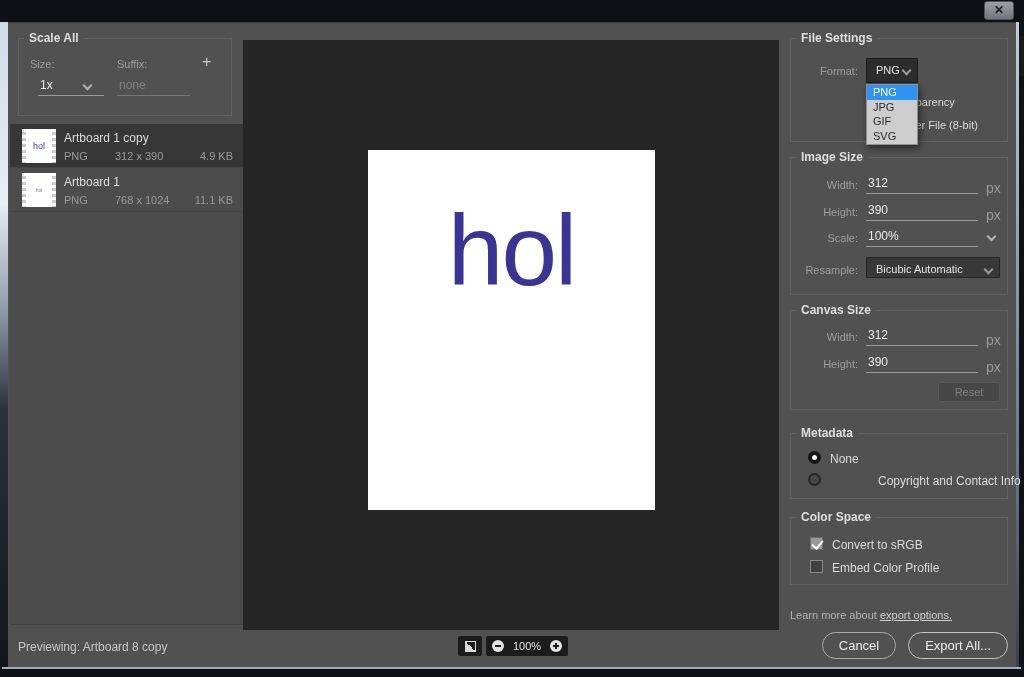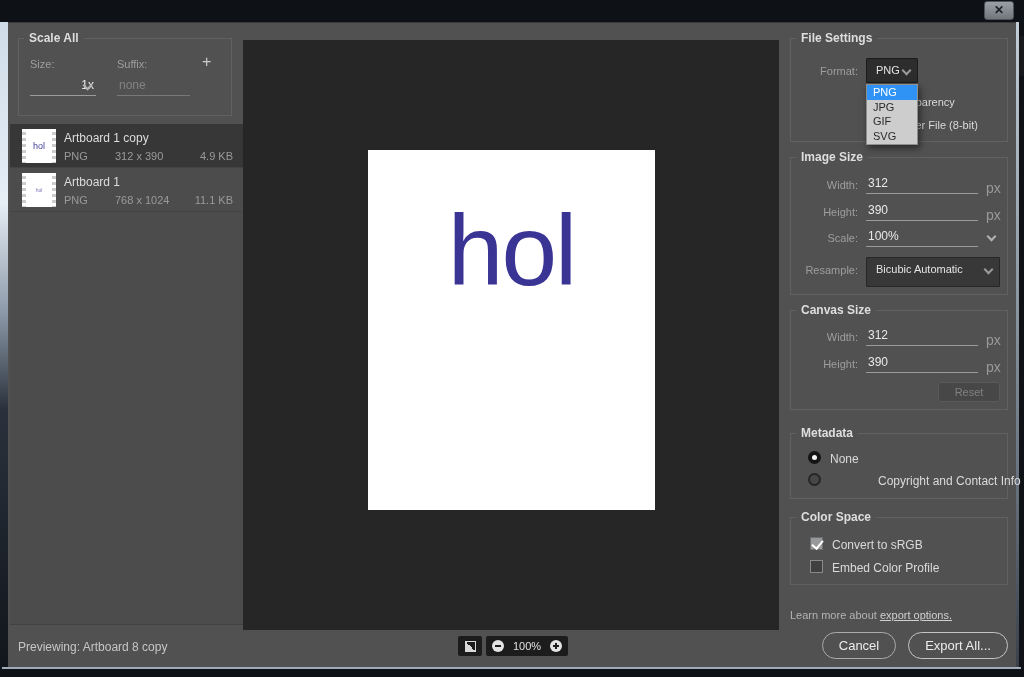--- a/index.html
+++ b/index.html
@@ -105,21 +105,21 @@
 <div class="abs frame-right"></div>
 <div class="abs frame-bottom"></div>
 
 <div class="abs dialog"></div>
 
 <div class="panel" style="left:18px;top:38px;width:214px;height:78px;"></div>
 <div class="panel-label" style="left:24px;top:31px;">Scale All</div>
 <div class="glabel" style="left:30px;top:58px;">Size:</div>
 <div class="glabel" style="left:117px;top:58px;">Suffix:</div>
 <div class="abs plus-btn" style="left:202px;top:53px;">+</div>
-<div class="uline" style="left:30px;top:78px;width:66px;text-align:right;">1x</div>
+<div class="uline" style="left:38px;top:78px;width:66px;">1x</div>
 <div class="chev" style="left:84px;top:82px;"></div>
 <div class="uline dim" style="left:117px;top:78px;width:73px;">none</div>
 
 <div class="abs ab-list">
   <div class="ab-row selected" style="top:0;">
     <div class="thumb">
         <span class="thumb-text">hol</span>
       </div>
     <div class="ab-name">Artboard 1 copy</div>
     <div class="ab-meta ab-fmt">PNG</div>
@@ -177,21 +177,21 @@
 <div class="rlabel" style="top:179px;">Width:</div>
 <div class="uline" style="left:866px;top:176px;width:112px;">312</div>
 <div class="unit" style="left:986px;top:180px;">px</div>
 <div class="rlabel" style="top:206px;">Height:</div>
 <div class="uline" style="left:866px;top:203px;width:112px;">390</div>
 <div class="unit" style="left:986px;top:207px;">px</div>
 <div class="rlabel" style="top:232px;">Scale:</div>
 <div class="uline" style="left:866px;top:229px;width:112px;">100%</div>
 <div class="chev" style="left:988px;top:233px;"></div>
 <div class="rlabel" style="top:264px;">Resample:</div>
-<div class="selectbox" style="left:866px;top:257px;width:134px;height:30px;background:#383838;border-color:#262626;">
+<div class="selectbox" style="left:866px;top:257px;width:134px;height:21px;background:#383838;border-color:#262626;">
   <span class="sel-text">Bicubic Automatic</span>
   <span class="chev"></span>
 </div>
 
 <div class="panel" style="left:790px;top:310px;width:218px;height:100px;"></div>
 <div class="panel-label" style="left:796px;top:303px;">Canvas Size</div>
 <div class="rlabel" style="top:331px;">Width:</div>
 <div class="uline" style="left:866px;top:328px;width:112px;">312</div>
 <div class="unit" style="left:986px;top:332px;">px</div>
 <div class="rlabel" style="top:358px;">Height:</div>

